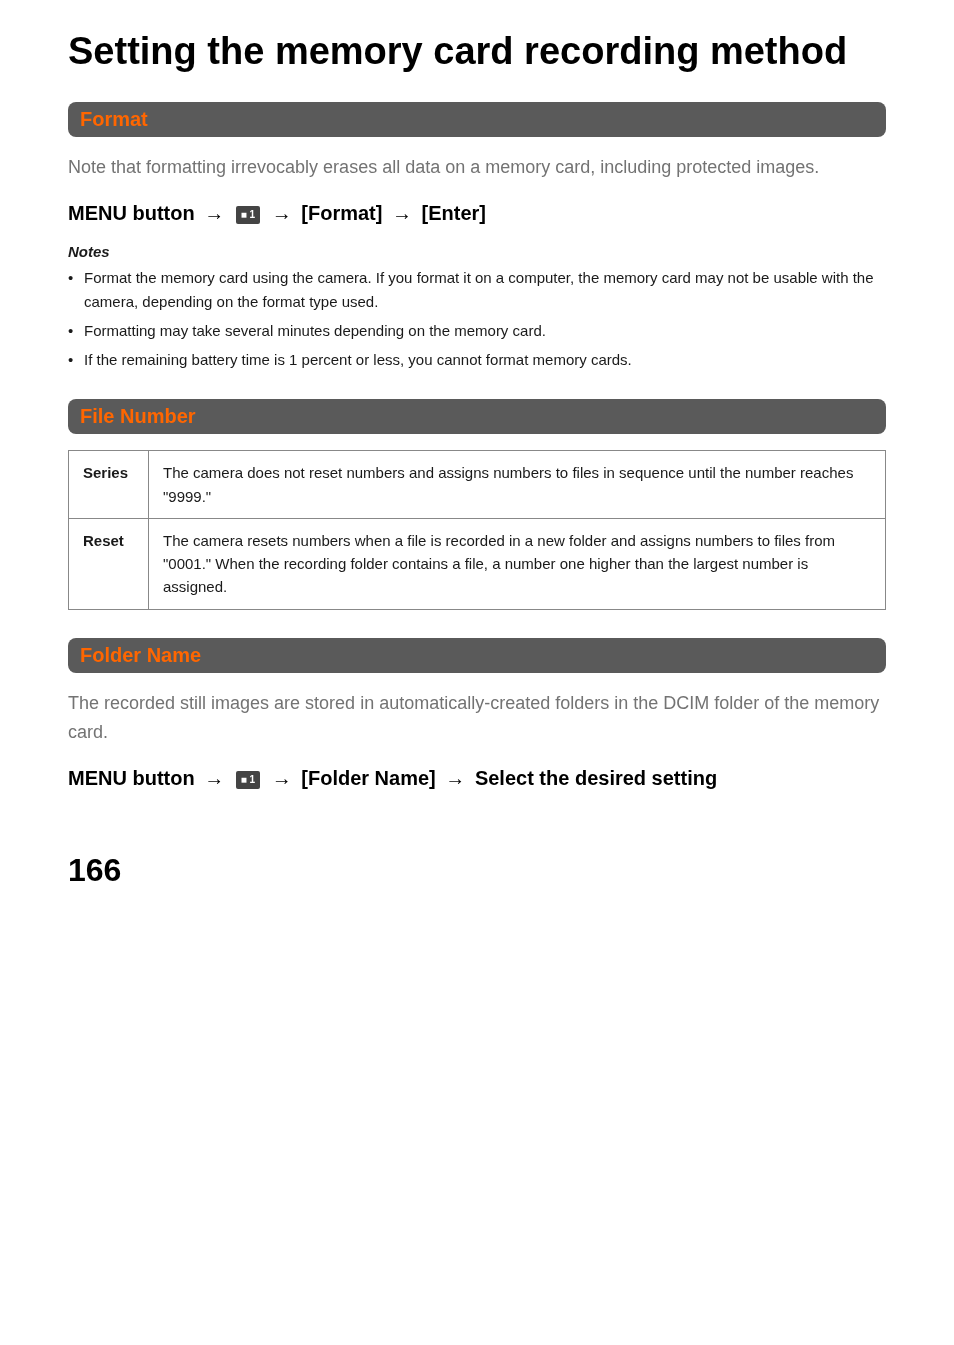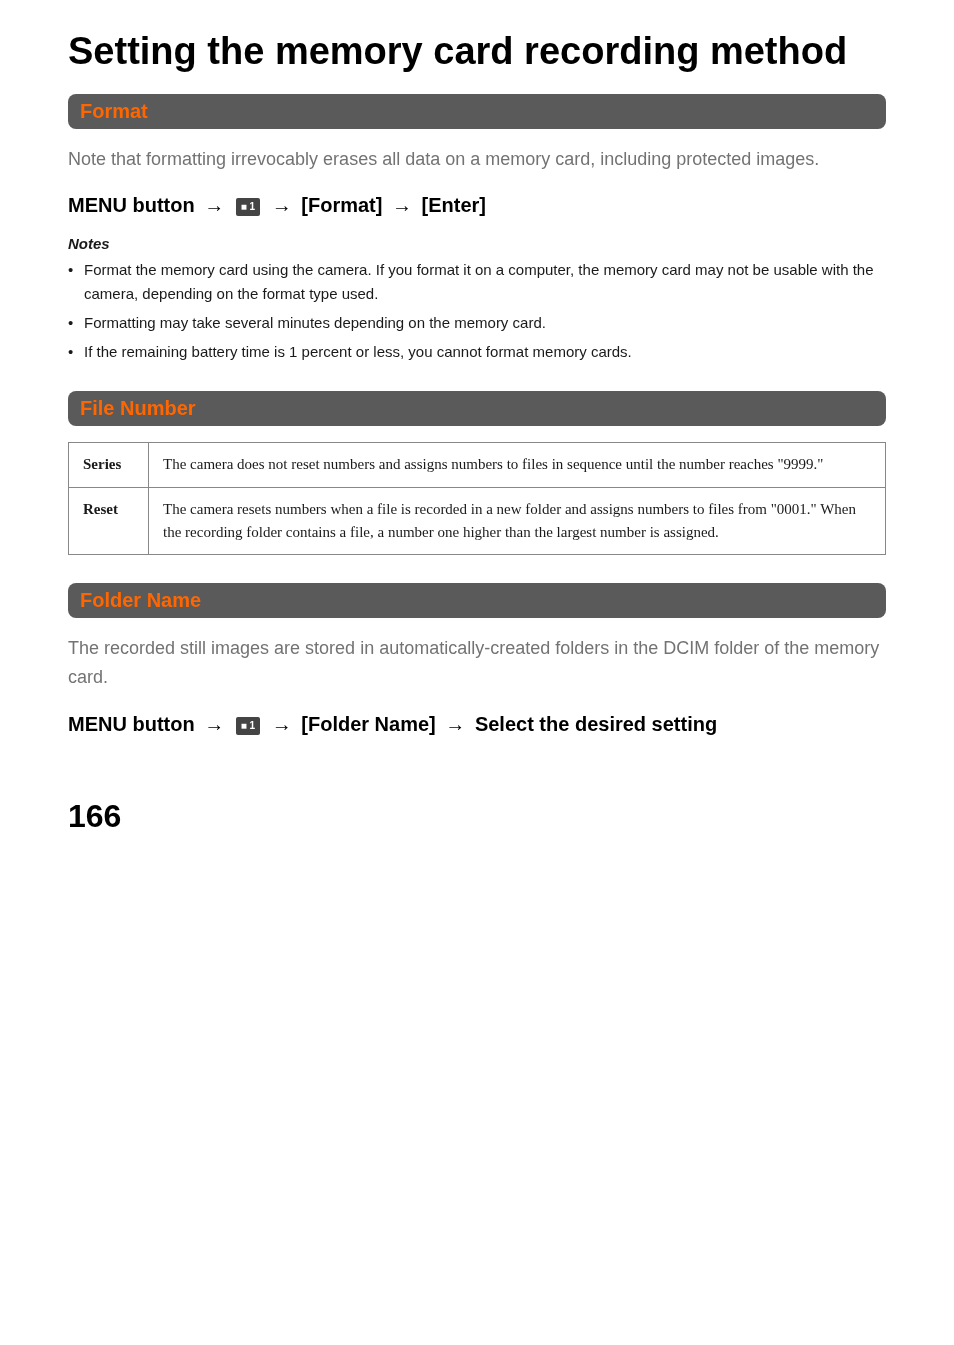--- a/index.html
+++ b/index.html
@@ -15,21 +15,21 @@
       color: #1a1a1a;
       width: 954px;
       min-height: 1345px;
       padding: 30px 68px 40px 68px;
     }
 
     .page-title {
       font-size: 38px;
       font-weight: 900;
       line-height: 1.15;
-      margin-bottom: 20px;
+      margin-bottom: 28px;
       color: #000000;
     }
 
     .section-header {
       background-color: #5a5a5a;
       color: #ff6600;
       font-size: 20px;
       font-weight: 700;
       padding: 6px 12px;
       margin-bottom: 16px;
@@ -107,21 +107,20 @@
       margin-top: 14px;
       margin-bottom: 28px;
     }
 
     td {
       border: 1px solid #888;
       padding: 10px 14px;
       font-size: 15px;
       vertical-align: top;
       line-height: 1.55;
-      font-family: Liberation Serif, serif;
     }
 
     td:first-child {
       font-weight: 700;
       white-space: nowrap;
       width: 80px;
     }
 
     .page-number {
       font-size: 32px;

